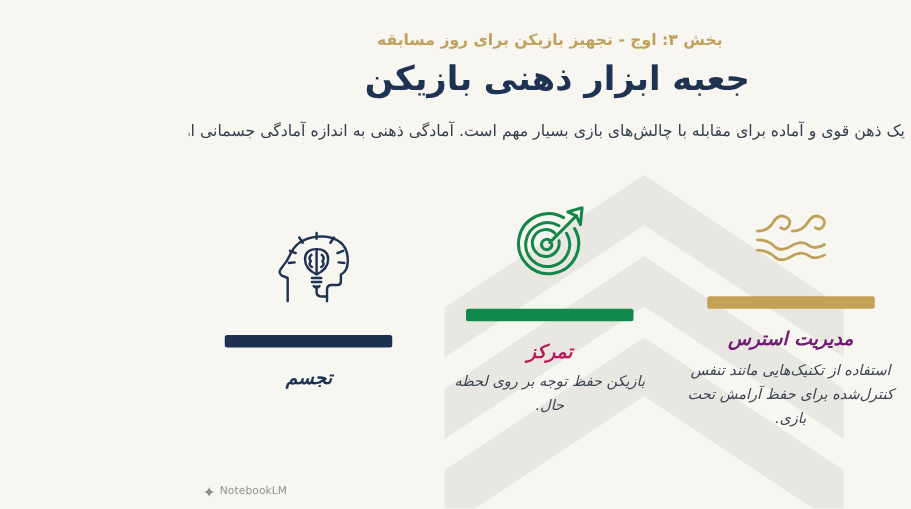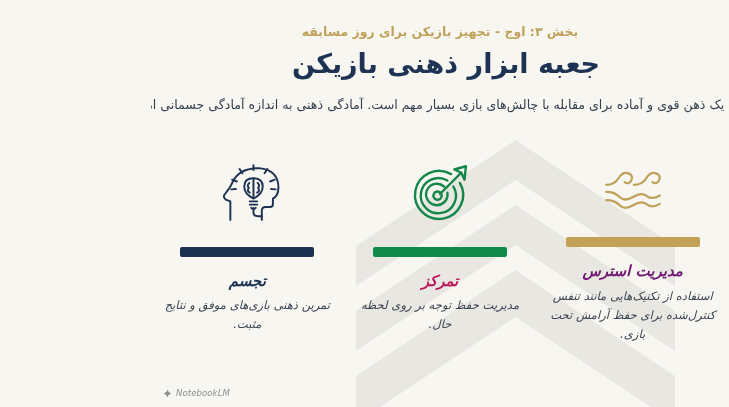--- a/index.html
+++ b/index.html
@@ -128,21 +128,20 @@
     display: flex;
     align-items: center;
     gap: 4px;
     direction: ltr;
     opacity: 0.75;
   }
   .footer-label {
     font-size: 8.5px;
     color: #6d6d6d;
     letter-spacing: 0.1px;
-    font-style: italic;
   }
 </style>
 </head>
 <body>
 
 <div class="slide">
 
   <svg class="watermark" viewBox="0 0 729 407" xmlns="http://www.w3.org/2000/svg" aria-hidden="true">
     <g fill="#e8e7e1">
       <polygon points="364.5,140 524,246 524,286 364.5,180 205,286 205,246"></polygon>
@@ -169,39 +168,38 @@
             <path d="M47 45 Q37 40 37 32 Q37 23 47 23 Q57 23 57 32 Q57 40 47 45 Z"></path>
             <path d="M47 24.5 L47 44"></path>
             <path d="M42.5 28 Q39.5 30.5 42 33.5 Q39.5 36.5 43 38.5"></path>
             <path d="M51.5 28 Q54.5 30.5 52 33.5 Q54.5 36.5 51 38.5"></path>
             <path d="M47 14 L47 9 M35 17.5 L32 13 M59 17.5 L62 13 M29 26.5 L24 24.5 M65 26.5 L70 24.5 M28 34.5 L23 35 M66 34.5 L71 35"></path>
           </g>
         </svg>
       </div>
       <div class="rule bar-navy"></div>
       <div class="col-title c-navy">تجسم</div>
-      <div class="col-desc">تمرین ذهنی بازی‌های موفق و نتایج مثبت.</div>
     </div>
 
     <div class="column">
       <div class="icon-wrap">
         <svg width="74" height="74" viewBox="0 0 80 80" xmlns="http://www.w3.org/2000/svg" aria-hidden="true">
           <g fill="none" stroke="#13864a" stroke-width="2.6" stroke-linecap="round" stroke-linejoin="round">
             <path d="M52 18.5 A26 26 0 1 0 61.5 28"></path>
             <path d="M48 25.5 A19 19 0 1 0 54.5 32"></path>
             <path d="M44.5 32 A11.6 11.6 0 1 0 48 38.5"></path>
             <path d="M40.5 38.5 A4.5 4.5 0 1 0 41.8 41"></path>
             <path d="M40 40 L63 17"></path>
             <path d="M55.5 13.5 L63 17 L66.5 24.5 L68 10 Z"></path>
           </g>
         </svg>
       </div>
       <div class="rule bar-green"></div>
       <div class="col-title c-green">تمرکز</div>
-      <div class="col-desc">مدیریت حفظ توجه بر روی لحظه حال.</div>
+      <div class="col-desc">بازیکن حفظ توجه بر روی لحظه حال.</div>
     </div>
 
     <div class="column">
       <div class="icon-wrap">
         <svg width="74" height="74" viewBox="0 0 80 80" xmlns="http://www.w3.org/2000/svg" aria-hidden="true">
           <g fill="none" stroke="#c0a159" stroke-width="2.4" stroke-linecap="round" stroke-linejoin="round">
             <path d="M11 41 Q20 41 24.5 33.5 Q29 26 35 28.5 Q41 31 38 36.5 Q35.5 41 31 38"></path>
             <path d="M41 41 Q50 41 54.5 33.5 Q59 26 65 28.5 Q71 31 68 36.5 Q65.5 41 61 38"></path>
             <path d="M11 48.5 Q20 48.5 25.5 54 Q31 59.5 40 54 Q49 48.5 55 53 Q61 57.5 69 52.5"></path>
             <path d="M11 57.5 Q20 57.5 25.5 63 Q31 68.5 40 63 Q49 57.5 55 62 Q61 66.5 69 61.5"></path>

